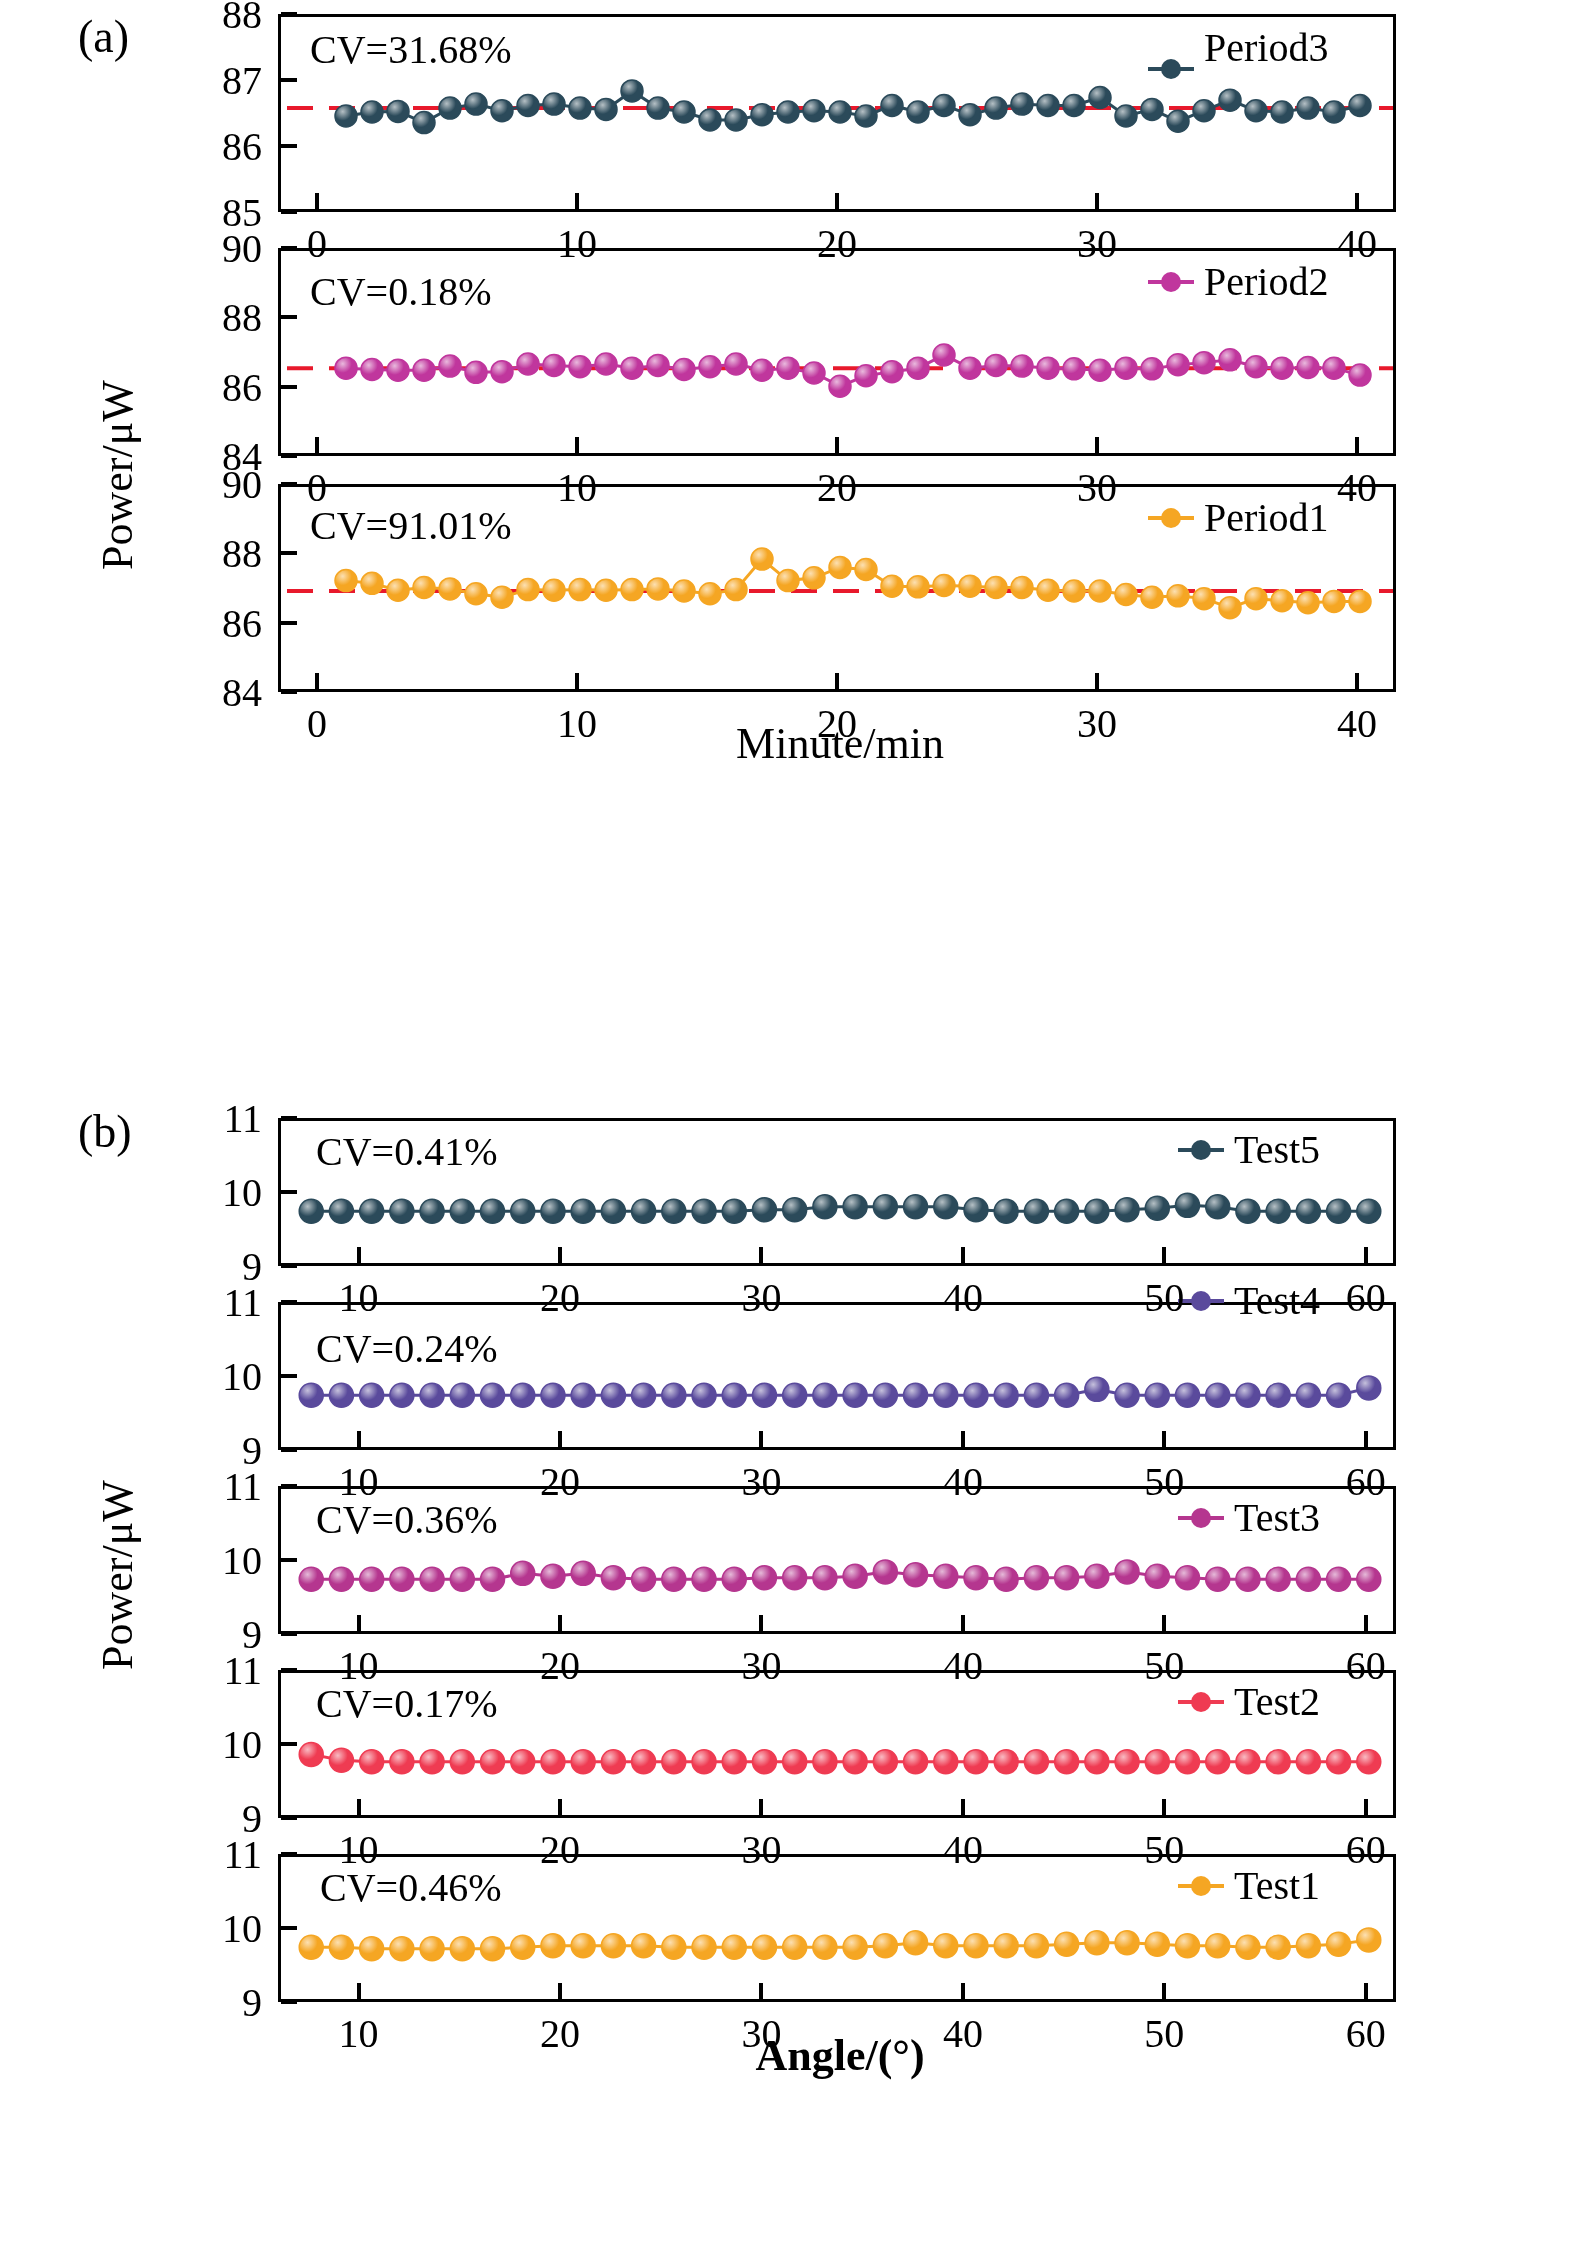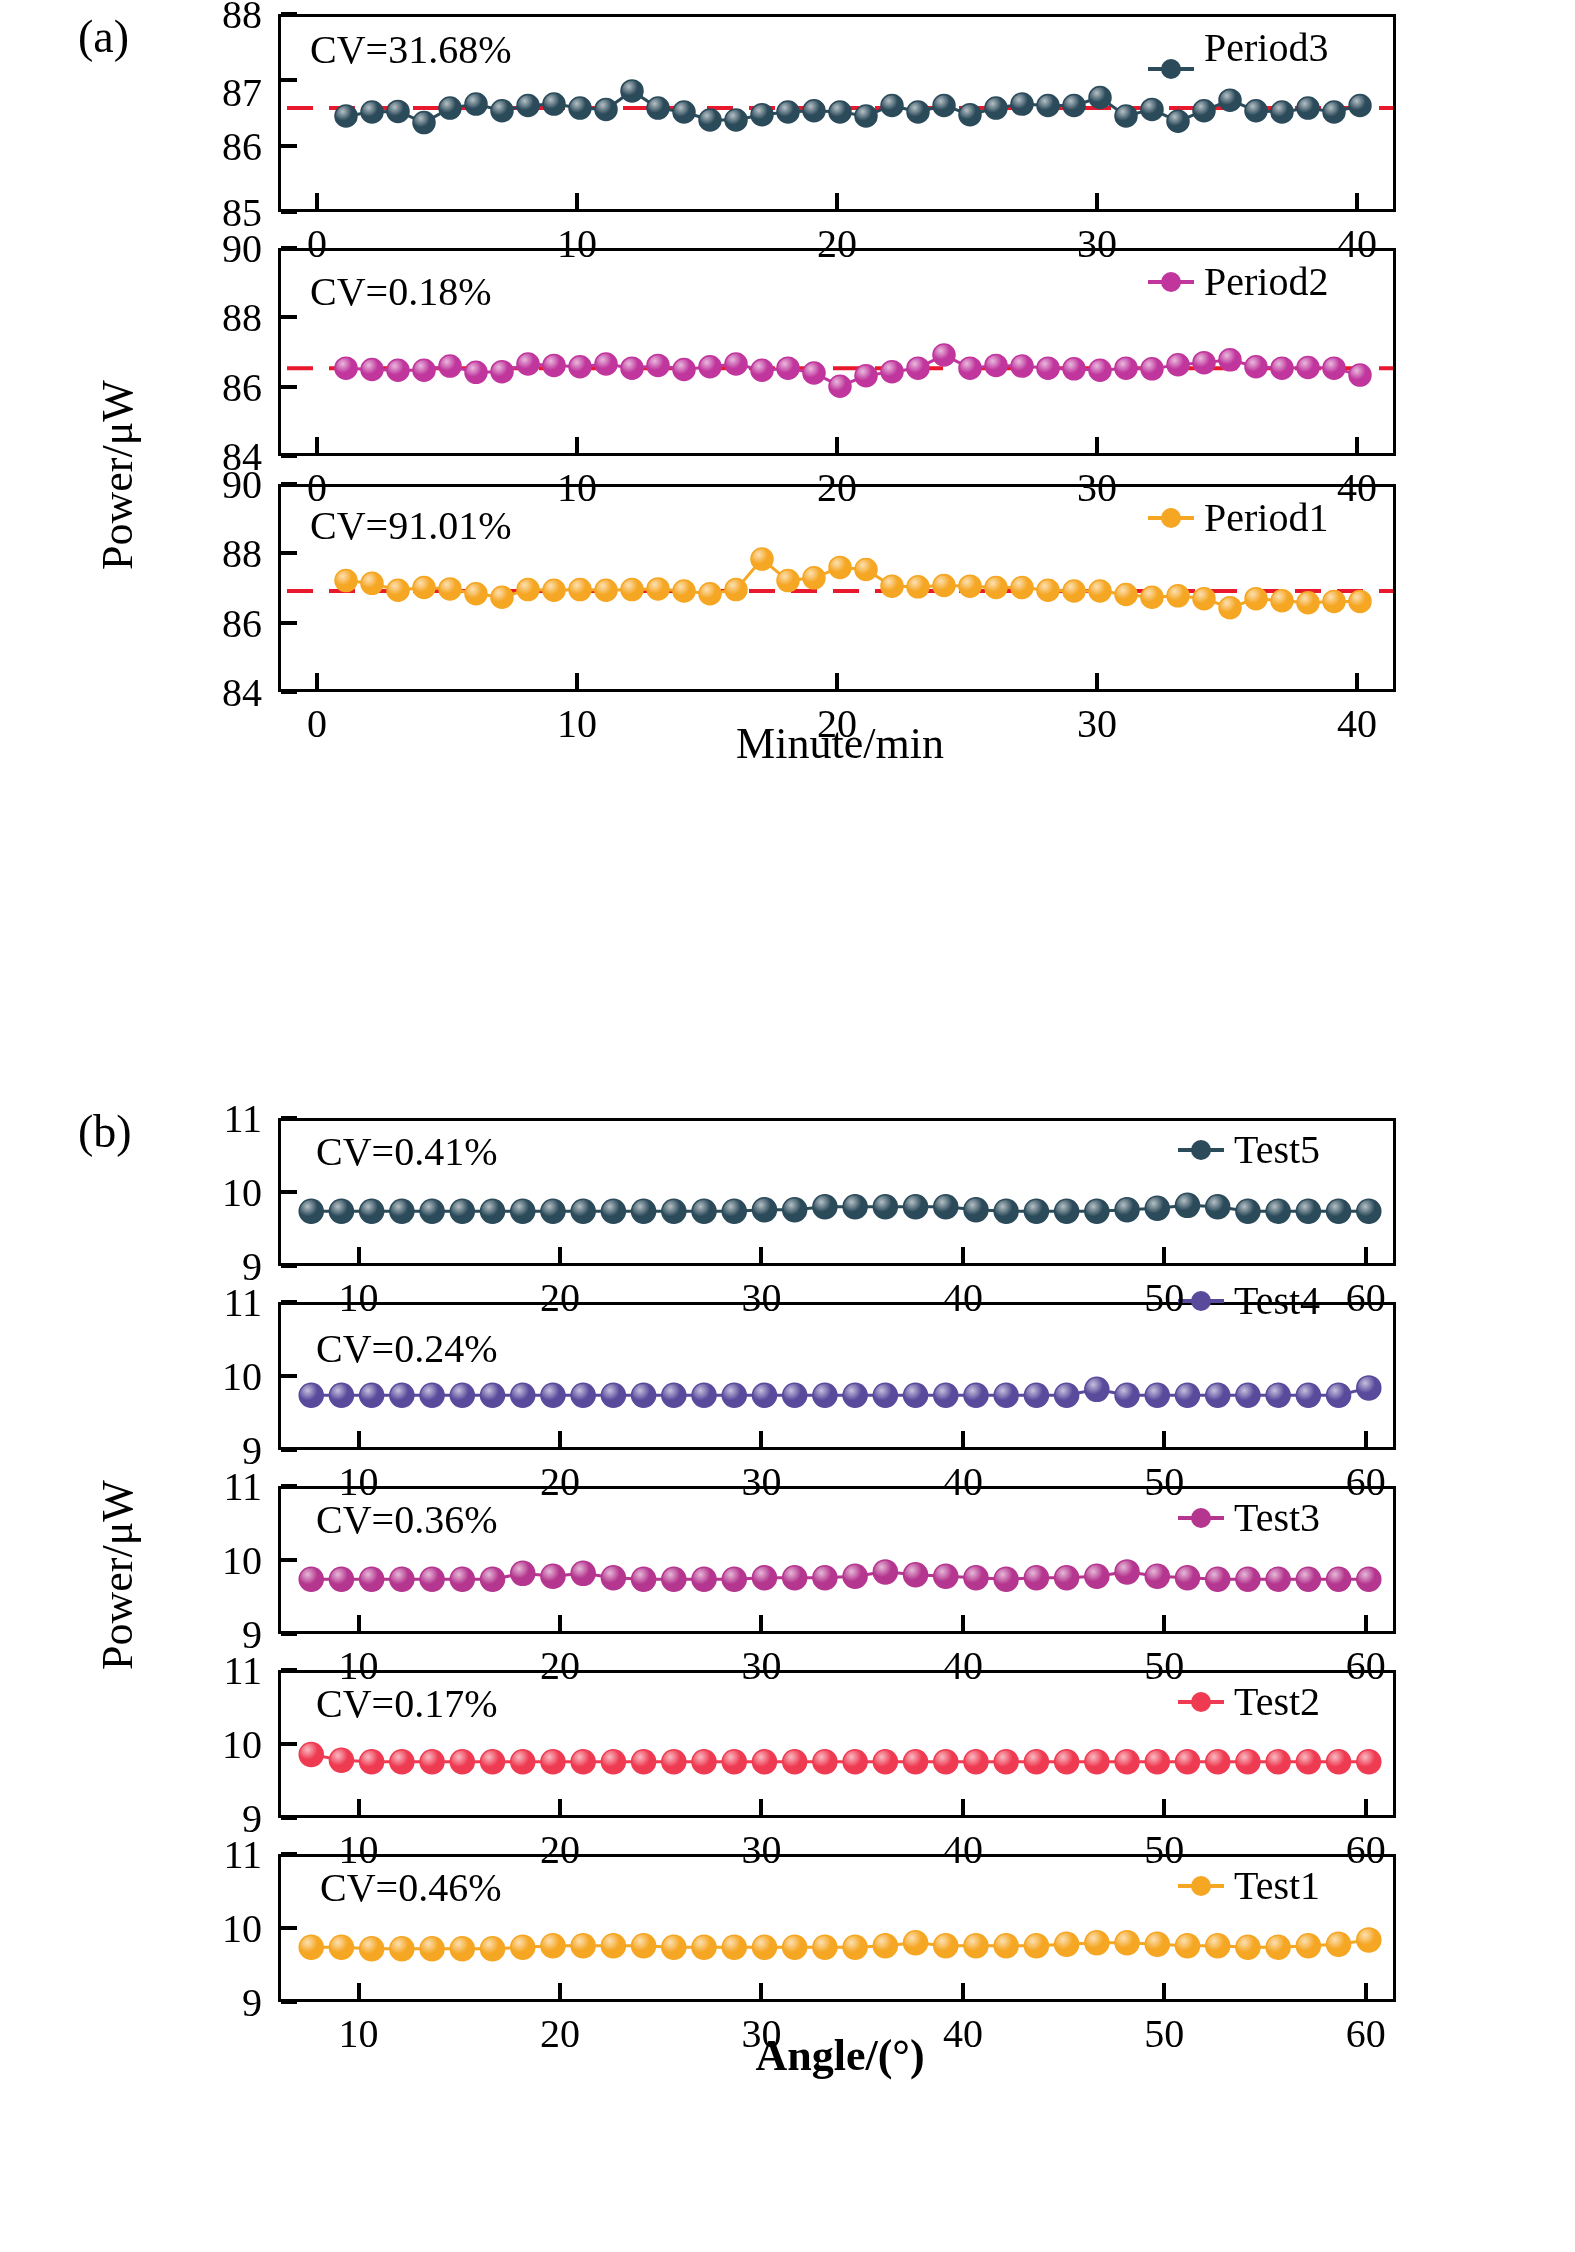--- a/index.html
+++ b/index.html
@@ -505,21 +505,21 @@
     <span>Test1</span>
   </div>
 
   <div class="axis-title-x" style="left:600px;top:2030px;width:480px;font-weight:bold;">Angle/(°)</div>
 
   <div id="ticklayer">
       <div class="ytick" style="left: 178px; top: 212px; width: 84px;">85</div>
       <div class="tickmark" style="left: 281px; top: 210px; width: 16px; height: 4px;"></div>
       <div class="ytick" style="left: 178px; top: 146px; width: 84px;">86</div>
       <div class="tickmark" style="left: 281px; top: 144px; width: 16px; height: 4px;"></div>
-      <div class="ytick" style="left: 178px; top: 80px; width: 84px; margin-top: 12px;">87</div>
+      <div class="ytick" style="left: 178px; top: 80px; width: 84px;">87</div>
       <div class="tickmark" style="left: 281px; top: 78px; width: 16px; height: 4px;"></div>
       <div class="ytick" style="left: 178px; top: 14px; width: 84px;">88</div>
       <div class="tickmark" style="left: 281px; top: 12px; width: 16px; height: 4px;"></div>
       <div class="xtick" style="left: 317px; top: 220px;">0</div>
       <div class="tickmark" style="left: 315px; top: 193px; width: 4px; height: 16px;"></div>
       <div class="xtick" style="left: 577px; top: 220px;">10</div>
       <div class="tickmark" style="left: 575px; top: 193px; width: 4px; height: 16px;"></div>
       <div class="xtick" style="left: 837px; top: 220px;">20</div>
       <div class="tickmark" style="left: 835px; top: 193px; width: 4px; height: 16px;"></div>
       <div class="xtick" style="left: 1097px; top: 220px;">30</div>

